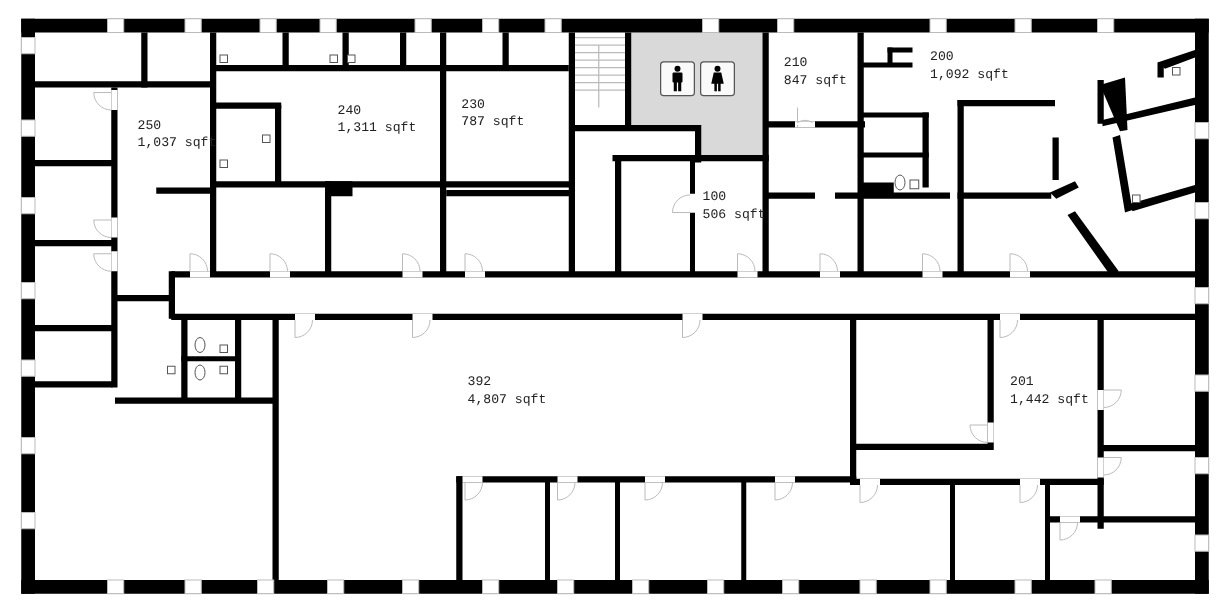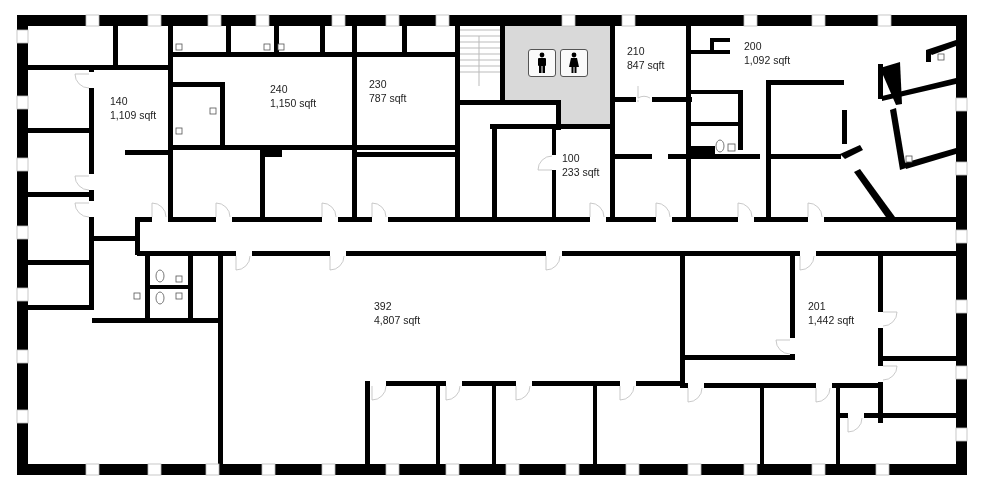--- a/index.html
+++ b/index.html
@@ -1,18 +1,18 @@
 <!DOCTYPE html>
 <html><head>
 <meta charset="utf-8">
 <style>
   html,body{margin:0;padding:0;background:#ffffff;}
   body{width:984px;height:491px;overflow:hidden;position:relative;font-family:"DejaVu Sans",sans-serif;}
   #plan{position:absolute;left:0;top:0;width:984px;height:491px;}
-  .room-label{position:absolute;font-family:Liberation Sans, sans-serif;font-size:10.5px;line-height:14px;color:#222;white-space:nowrap;}
+  .room-label{position:absolute;font-family:Liberation Mono, monospace;font-size:10.5px;line-height:14px;color:#222;white-space:nowrap;}
   .room-label span{display:block;}
   .restroom-icons{position:absolute;left:528px;top:49px;display:flex;gap:4px;}
   .wc-icon{width:28px;height:28px;border:1px solid #555;border-radius:3px;background:#fafafa;display:flex;align-items:center;justify-content:center;box-sizing:border-box;}
 </style>
 </head>
 <body>
 
 <svg id="plan" viewBox="0 0 984 491" xmlns="http://www.w3.org/2000/svg">
 
   <path d="M505 26 H610 V126 H560 V104 H505 Z" fill="#d9d9d9"></path>
@@ -255,42 +255,42 @@
         <circle cx="7" cy="3" r="2.4" fill="#000"></circle>
         <polygon points="4,6 10,6 12,15 2,15" fill="#000"></polygon>
         <rect x="4.5" y="14" width="2" height="7" fill="#000"></rect>
         <rect x="7.5" y="14" width="2" height="7" fill="#000"></rect>
       </svg>
   </div>
 </div>
 
 <div id="labels">
   <div class="room-label" style="left:110px;top:94px;">
-    <span>140</span>
-    <span>1,109 sqft</span>
+    <span>250</span>
+    <span>1,037 sqft</span>
   </div>
   <div class="room-label" style="left:270px;top:82px;">
     <span>240</span>
-    <span>1,150 sqft</span>
+    <span>1,311 sqft</span>
   </div>
   <div class="room-label" style="left:369px;top:77px;">
     <span>230</span>
     <span>787 sqft</span>
   </div>
   <div class="room-label" style="left:627px;top:44px;">
     <span>210</span>
     <span>847 sqft</span>
   </div>
   <div class="room-label" style="left:744px;top:39px;">
     <span>200</span>
     <span>1,092 sqft</span>
   </div>
   <div class="room-label" style="left:562px;top:151px;">
     <span>100</span>
-    <span>233 sqft</span>
+    <span>506 sqft</span>
   </div>
   <div class="room-label" style="left:374px;top:299px;">
     <span>392</span>
     <span>4,807 sqft</span>
   </div>
   <div class="room-label" style="left:808px;top:299px;">
     <span>201</span>
     <span>1,442 sqft</span>
   </div>
 </div>

